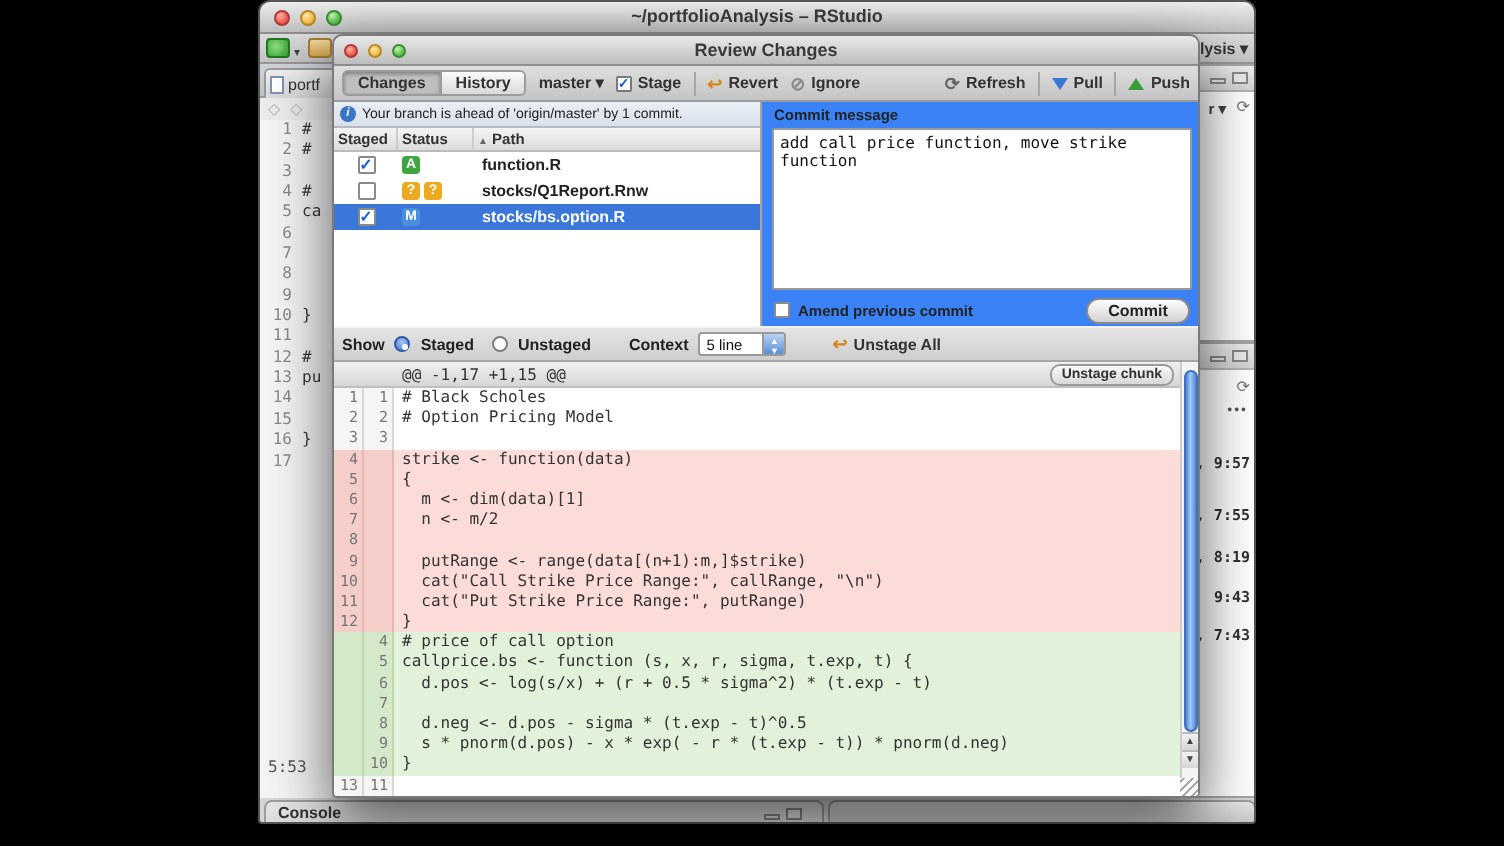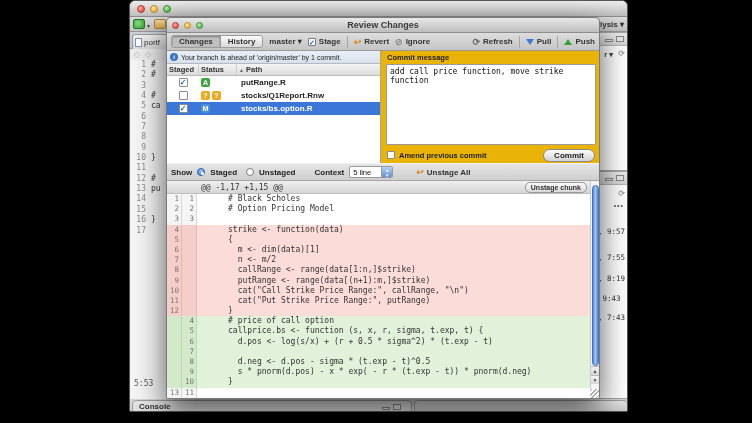--- a/index.html
+++ b/index.html
@@ -61,21 +61,21 @@
   
   #right-pane-top { position:absolute; left:437px; top:31px; width:61px; height:139px;
     background:#fff; border:1px solid #a5a5a5; }
   #right-pane-top .hdr, #right-pane-bot .hdr { position:absolute; left:0; right:0; top:0; height:13px;
     background:linear-gradient(#ececec,#d4d4d4); border-bottom:1px solid #b5b5b5;}
   #right-pane-bot { position:absolute; left:437px; top:170px; width:61px; height:228px;
     background:#fff; border:1px solid #a5a5a5; }
   .g-ico { font-size:8px; color:#777; }
   #pane-times { position:absolute; right:2px; top:55px; }
   .ptime { font-family:"DejaVu Sans Mono",monospace; font-size:7.5px; color:#333;
-    text-align:center; white-space:nowrap; }
+    text-align:right; white-space:nowrap;font-weight:bold; }
 
   
   #dialog { position:absolute; left:166px; top:17px; width:434px; height:382px;
     background:#dedede; border:1px solid rgba(0,0,0,.45); border-radius:5px 5px 3px 3px;
     box-shadow:0 12px 30px rgba(0,0,0,.65); overflow:hidden; }
   #dlg-titlebar { position:absolute; left:0; right:0; top:0; height:15px;
     background:linear-gradient(#e9e9e9,#bdbdbd); border-bottom:1px solid #8d8d8d; border-radius:5px 5px 0 0;}
   #dlg-titlebar .title { position:absolute; left:0; right:0; top:2px; text-align:center;
     font-size:9px; font-weight:bold; color:#3a3a3a;}
   #dlg-titlebar .lights { left:5px; top:4px; }
@@ -125,21 +125,21 @@
   .frow .cell-status { width:38px; display:flex; gap:2px; padding-left:2px; flex:none;}
   .frow .cell-path { flex:1; font-size:8px; font-weight:bold; color:#222;
     padding-left:4px; white-space:nowrap; overflow:hidden;}
   .frow.sel .cell-path { color:#fff; }
   .fchk { width:9px; height:9px; background:#fff; border:1px solid #8a8a8a; border-radius:1px;
     font-size:8px; line-height:8px; color:#1c5fd0; text-align:center; font-weight:bold;}
   .sicon { width:9px; height:9px; border-radius:2px; color:#fff; font-size:7px; font-weight:bold;
     text-align:center; line-height:9px; }
 
   #commit-panel { position:absolute; left:214px; top:33px; width:220px; height:112px;
-    background:#eab308; }
+    background:#3b82f6; }
   #commit-label { position:absolute; left:6px; top:2px; font-size:7.5px; font-weight:bold; color:#222;}
   #commit-box { position:absolute; left:5px; right:5px; top:13px; height:81px; background:#fff;
     border:1px solid #9a9a9a; border-radius:1px; font-family:"DejaVu Sans Mono",monospace;
     font-size:8px; color:#111; padding:2px 3px; white-space:pre-wrap; }
   #amend-row { position:absolute; left:5px; right:5px; top:97px; height:15px; }
   #amend-chk { position:absolute; left:1px; top:3px; width:8px; height:8px; background:#fff;
     border:1px solid #8a8a8a; border-radius:1px;}
   #amend-lbl { position:absolute; left:13px; top:3px; font-size:7.5px; font-weight:bold; color:#222;}
   #commit-btn { position:absolute; right:1px; top:1px; width:52px; height:13px;
     background:linear-gradient(#fdfdfd,#d2d2d2); border:1px solid #8a8a8a; border-radius:7px;
@@ -167,21 +167,21 @@
   #chunk-bar .hdr { position:absolute; left:34px; top:2px; font-family:"DejaVu Sans Mono",monospace;
     font-size:8px; color:#333; }
   #chunk-btn { position:absolute; right:3px; top:1px; height:11px; padding:0 5px;
     background:linear-gradient(#fafafa,#d8d8d8); border:1px solid #9a9a9a; border-radius:5px;
     font-size:7px; font-weight:bold; color:#333; line-height:10px;}
   #diff-lines { position:absolute; left:0; right:9px; top:13px; bottom:0; overflow:hidden; }
   .dline { height:10.2px; display:flex; font-family:"DejaVu Sans Mono",monospace; font-size:8px;
     white-space:pre; }
   .dline .n1,.dline .n2 { width:15px; flex:none; text-align:right; padding-right:2px; color:#777;
     font-size:7.5px; border-right:1px solid #d8d8d8; }
-  .dline .code { padding-left:4px; color:#333; overflow:hidden;margin-left:27px; }
+  .dline .code { padding-left:4px; color:#333; overflow:hidden; }
   .dline.ctx { background:#fff; } .dline.ctx .n1,.dline.ctx .n2 { background:#f5f5f5; }
   .dline.del { background:#fbdcd9; } .dline.del .n1,.dline.del .n2 { background:#f5cdc9; border-right-color:#e5b8b4;}
   .dline.add { background:#e1f1da; } .dline.add .n1,.dline.add .n2 { background:#d4e9ca; border-right-color:#bcd9ad;}
 
   #diff-scrollbar { position:absolute; right:0; top:0; bottom:0; width:9px; background:#f4f4f4;
     border-left:1px solid #ccc; }
   #diff-thumb { position:absolute; left:0.5px; top:4px; width:7px; height:181px; border-radius:4px;
     background:linear-gradient(90deg,#4f86d8,#a5c7f4 45%,#4f86d8); border:1px solid #3e6fc0;}
   #sb-arrows { position:absolute; left:0; right:0; bottom:14px; }
   #sb-arrows div { height:9px; background:linear-gradient(#f2f2f2,#d6d6d6); border-top:1px solid #bbb;
@@ -192,20 +192,21 @@
 </head>
 <body>
 
 <div id="main-window">
   <div class="titlebar">
     <div class="lights">
       <span class="light red"></span>
       <span class="light yellow"></span>
       <span class="light green"></span>
     </div>
+    <div class="title">~/portfolioAnalysis – RStudio</div>
   </div>
 
   <div id="main-toolbar">
     <span class="tool-ico" id="newfile-ico"></span>
     <span id="newfile-caret">▾</span>
     <span class="tool-ico" id="open-ico"></span>
     <span id="project-label">nalysis ▾</span>
   </div>
 
   <div id="tabstrip">
@@ -389,21 +390,21 @@
       <span class="c3"><span class="sort-arrow">▲</span> <span>Path</span></span>
     </div>
     <div id="file-rows">
         <div class="frow">
           <div class="cell-staged">
             <div class="fchk">✓</div>
           </div>
           <div class="cell-status">
             <div class="sicon" style="background: rgb(63, 165, 63);">A</div>
           </div>
-          <div class="cell-path">putRange.R</div>
+          <div class="cell-path">function.R</div>
         </div>
         <div class="frow">
           <div class="cell-staged">
             <div class="fchk"></div>
           </div>
           <div class="cell-status">
             <div class="sicon" style="background: rgb(237, 170, 32);">?</div>
             <div class="sicon" style="background: rgb(237, 170, 32);">?</div>
           </div>
           <div class="cell-path">stocks/Q1Report.Rnw</div>
@@ -453,21 +454,21 @@
       <span id="chunk-btn">Unstage chunk</span>
     </div>
     <div id="diff-lines">
         <div class="dline ctx"><div class="n1">1</div><div class="n2">1</div><div class="code"># Black Scholes</div></div>
         <div class="dline ctx"><div class="n1">2</div><div class="n2">2</div><div class="code"># Option Pricing Model</div></div>
         <div class="dline ctx"><div class="n1">3</div><div class="n2">3</div><div class="code"></div></div>
         <div class="dline del"><div class="n1">4</div><div class="n2"></div><div class="code">strike &lt;- function(data)</div></div>
         <div class="dline del"><div class="n1">5</div><div class="n2"></div><div class="code">{</div></div>
         <div class="dline del"><div class="n1">6</div><div class="n2"></div><div class="code">  m &lt;- dim(data)[1]</div></div>
         <div class="dline del"><div class="n1">7</div><div class="n2"></div><div class="code">  n &lt;- m/2</div></div>
-        <div class="dline del"><div class="n1">8</div><div class="n2"></div><div class="code">  callRange &lt;- range(data[1:n,]$strike)</div></div>
+        <div class="dline del"><div class="n1">8</div><div class="n2"></div></div>
         <div class="dline del"><div class="n1">9</div><div class="n2"></div><div class="code">  putRange &lt;- range(data[(n+1):m,]$strike)</div></div>
         <div class="dline del"><div class="n1">10</div><div class="n2"></div><div class="code">  cat("Call Strike Price Range:", callRange, "\n")</div></div>
         <div class="dline del"><div class="n1">11</div><div class="n2"></div><div class="code">  cat("Put Strike Price Range:", putRange)</div></div>
         <div class="dline del"><div class="n1">12</div><div class="n2"></div><div class="code">}</div></div>
         <div class="dline add"><div class="n1"></div><div class="n2">4</div><div class="code"># price of call option</div></div>
         <div class="dline add"><div class="n1"></div><div class="n2">5</div><div class="code">callprice.bs &lt;- function (s, x, r, sigma, t.exp, t) {</div></div>
         <div class="dline add"><div class="n1"></div><div class="n2">6</div><div class="code">  d.pos &lt;- log(s/x) + (r + 0.5 * sigma^2) * (t.exp - t)</div></div>
         <div class="dline add"><div class="n1"></div><div class="n2">7</div></div>
         <div class="dline add"><div class="n1"></div><div class="n2">8</div><div class="code">  d.neg &lt;- d.pos - sigma * (t.exp - t)^0.5</div></div>
         <div class="dline add"><div class="n1"></div><div class="n2">9</div><div class="code">  s * pnorm(d.pos) - x * exp( - r * (t.exp - t)) * pnorm(d.neg)</div></div>

